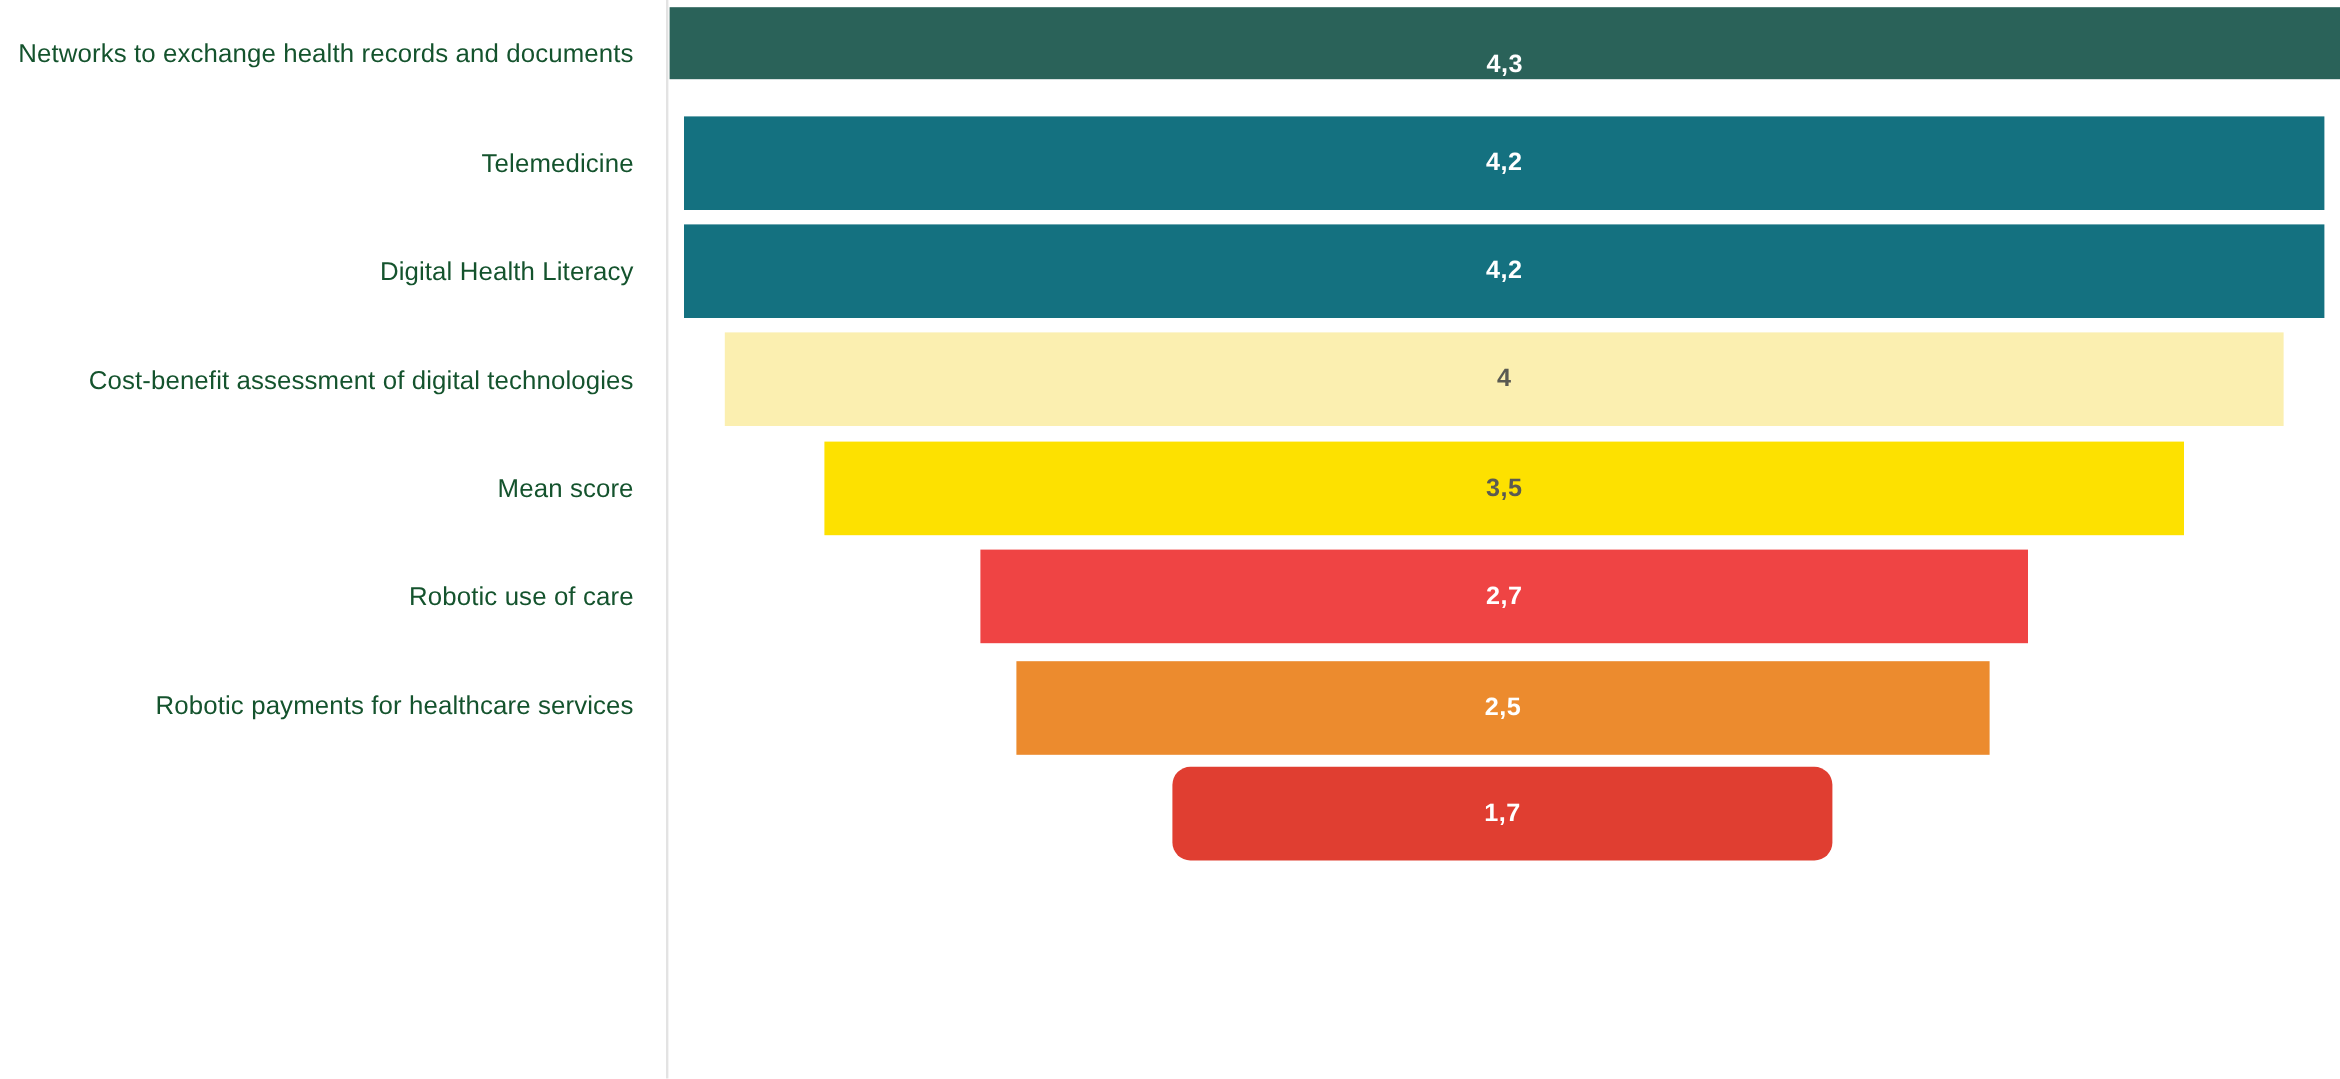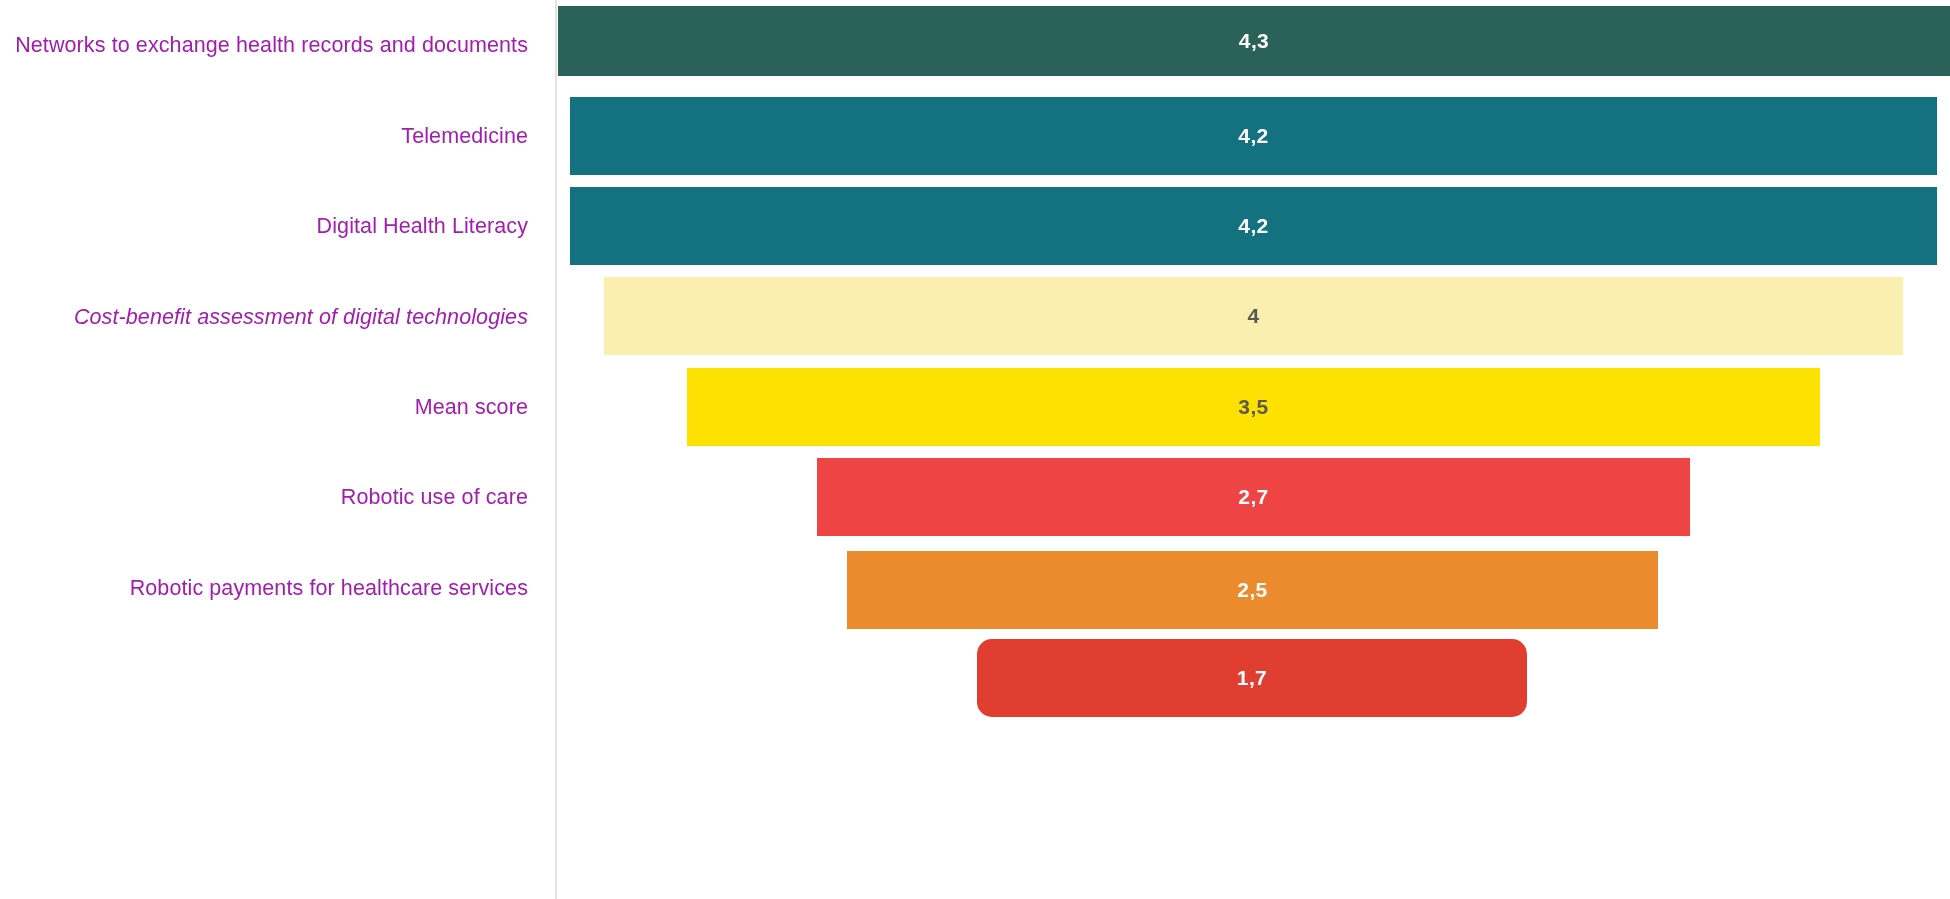--- a/index.html
+++ b/index.html
@@ -37,21 +37,21 @@
     width: 2px;
     height: 899px;
     background: #e3e3e3;
   }
 
   .cat-label {
     position: absolute;
     right: 0;
     width: 540px;
     text-align: right;
-    color: #a21caf;
+    color: #14532d;
     font-size: 21.5px;
     line-height: 26px;
     letter-spacing: 0.1px;
     white-space: nowrap;
     padding-right: 18px;
     box-sizing: border-box;
   }
 
   
   .plot-area {
@@ -82,30 +82,30 @@
 </style>
 </head>
 <body>
 
 <div id="chart-root">
 
   <div class="label-column">
       <div class="cat-label" style="top: 32px;">Networks to exchange health records and documents</div>
       <div class="cat-label" style="top: 213px;">Digital Health Literacy</div>
       <div class="cat-label" style="top: 123px;">Telemedicine</div>
-      <div class="cat-label" style="top: 304px; font-style: italic;">Cost-benefit assessment of digital technologies</div>
+      <div class="cat-label" style="top: 304px;">Cost-benefit assessment of digital technologies</div>
       <div class="cat-label" style="top: 394px;">Mean score</div>
       <div class="cat-label" style="top: 484px;">Robotic use of care</div>
       <div class="cat-label" style="top: 575px;">Robotic payments for healthcare services</div>
     </div>
 
   <div class="axis-line"></div>
 
   <div class="plot-area">
-      <div class="bar" style="left: 558px; width: 1392px; top: 6px; height: 70px; background: rgb(42, 98, 89);">
+      <div class="bar" style="left: 558px; width: 1392px; top: 6px; height: 60px; background: rgb(42, 98, 89); align-items: flex-end;">
         <span class="bar-value light">4,3</span>
       </div>
       <div class="bar" style="left: 570px; width: 1367px; top: 97px; height: 78px; background: rgb(20, 113, 128);">
         <span class="bar-value light">4,2</span>
       </div>
       <div class="bar" style="left: 570px; width: 1367px; top: 187px; height: 78px; background: rgb(20, 113, 128);">
         <span class="bar-value light">4,2</span>
       </div>
       <div class="bar" style="left: 604px; width: 1299px; top: 277px; height: 78px; background: rgb(251, 239, 176);">
         <span class="bar-value dark">4</span>

